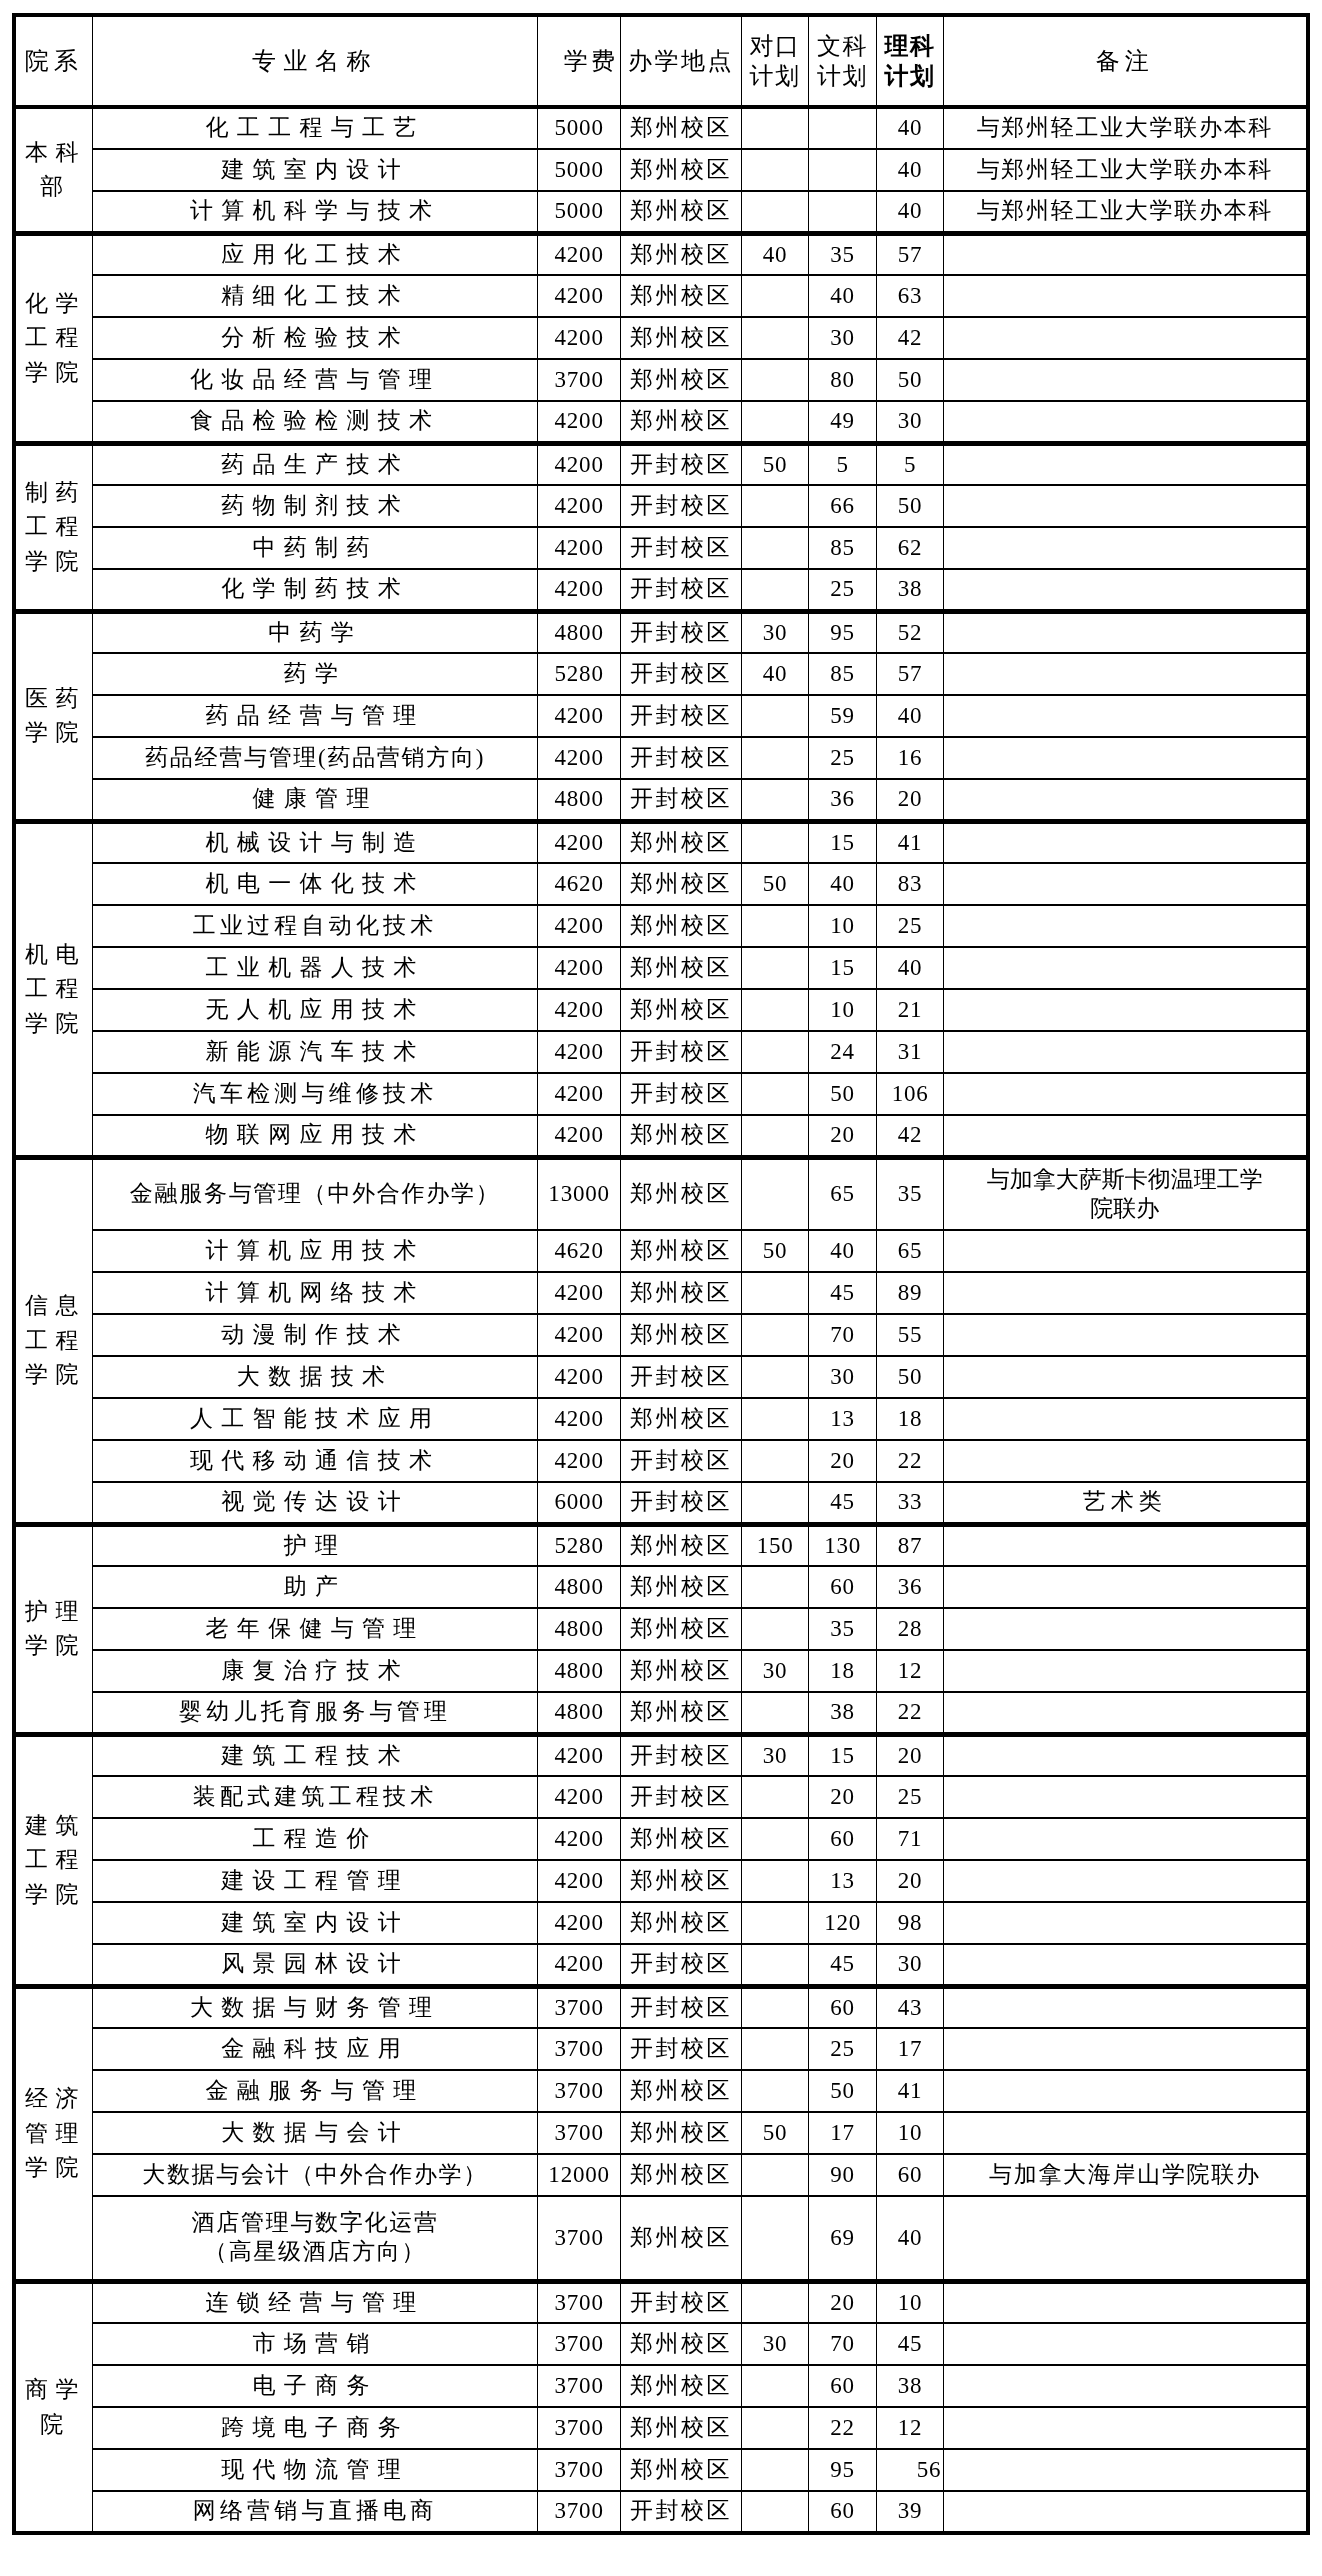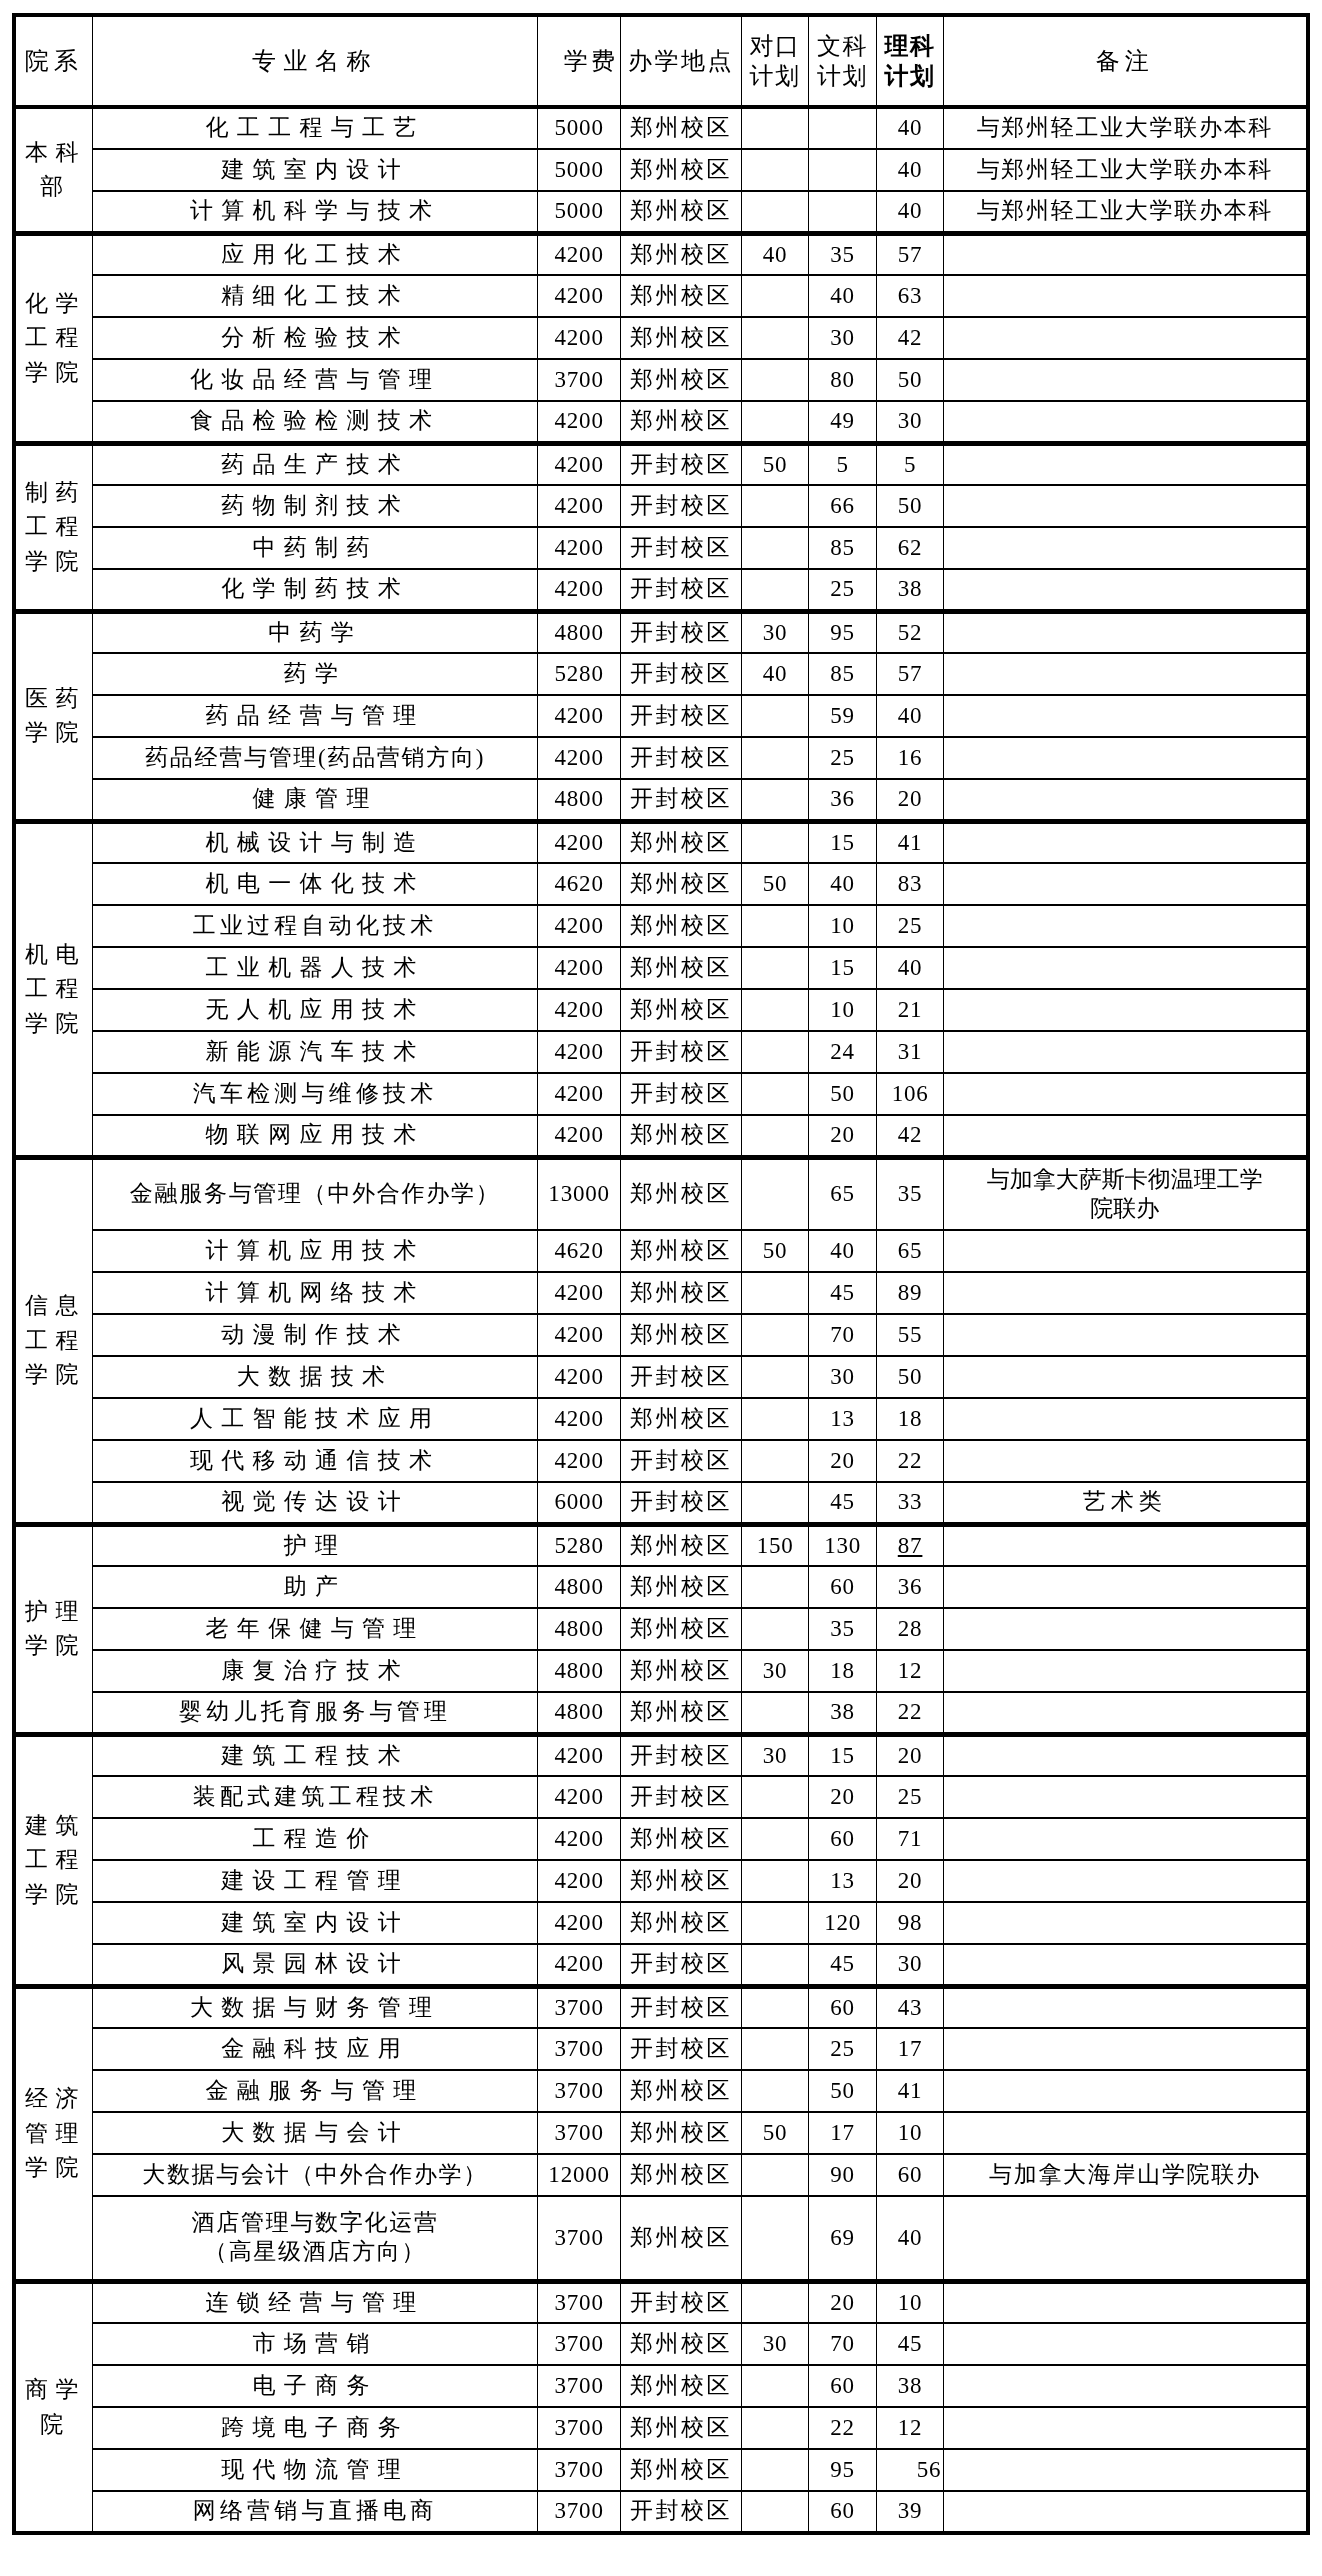--- a/index.html
+++ b/index.html
@@ -371,21 +371,21 @@
         <td style="letter-spacing: 5px;">艺术类</td>
       </tr>
       <tr class="r section-start">
         <td class="college" rowspan="5">护理
 学院</td>
         <td style="letter-spacing: 8.3px;">护理</td>
         <td class="num" style="letter-spacing: 0.8px;">5280</td>
         <td class="campus" style="letter-spacing: 2.5px;">郑州校区</td>
         <td class="num" style="letter-spacing: 0.8px;">150</td>
         <td class="num" style="letter-spacing: 0.8px;">130</td>
-        <td class="num" style="letter-spacing: 0.8px; text-decoration: underline;">87</td>
+        <td class="num" style="letter-spacing: 0.8px;">87</td>
         <td style="letter-spacing: 5px;"></td>
       </tr>
       <tr class="r">
         <td style="letter-spacing: 8.3px;">助产</td>
         <td class="num" style="letter-spacing: 0.8px;">4800</td>
         <td class="campus" style="letter-spacing: 2.5px;">郑州校区</td>
         <td class="num" style="letter-spacing: 0.8px;"></td>
         <td class="num" style="letter-spacing: 0.8px;">60</td>
         <td class="num" style="letter-spacing: 0.8px;">36</td>
         <td style="letter-spacing: 5px;"></td>

